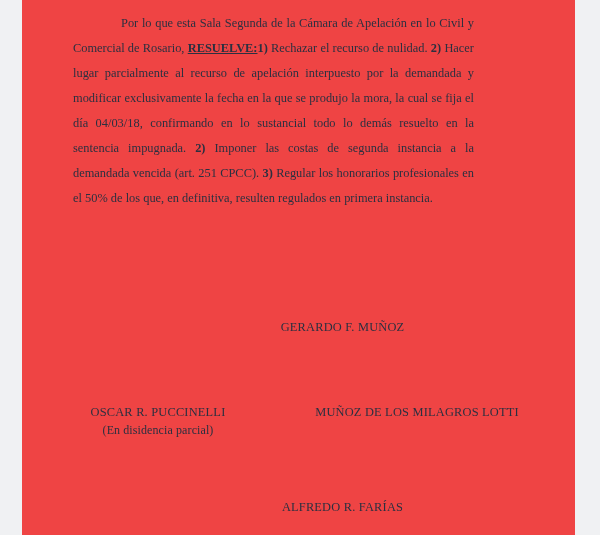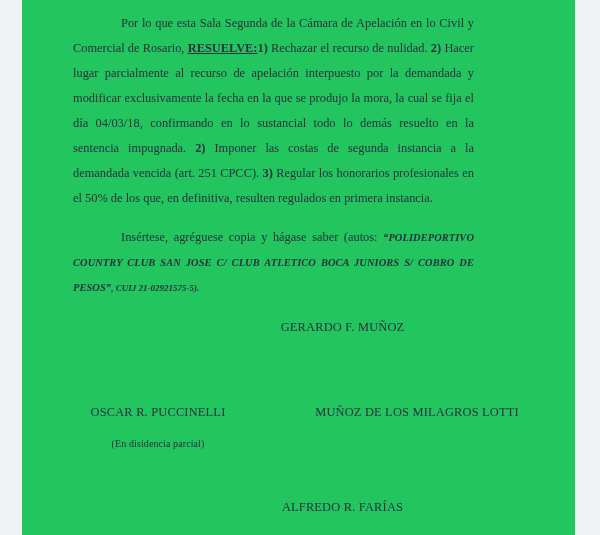--- a/index.html
+++ b/index.html
@@ -13,21 +13,21 @@
     overflow: hidden;
     font-family: "Liberation Serif", "DejaVu Serif", serif;
   }
 
   .page {
     position: absolute;
     left: 22px;
     top: 0;
     width: 553px;
     height: 535px;
-    background: #22c55e;
+    background: #ef4444;
     font-family: Liberation Serif, serif;
   }
 
   .doc-body {
     position: absolute;
     left: 51px;      
     top: 0;
     width: 401px;    
   }
 
@@ -92,36 +92,35 @@
     color: #2b3040;
     font-size: 12.4px;
     letter-spacing: 0.2px;
     text-align: center;
   }
   #sig-puccinelli { left: 26px;  width: 220px; text-align: center; }
   #sig-lotti      { left: 250px; width: 290px; }
 
   .sig-note {
     display: block;
-    font-size: 10px;
+    font-size: 12px;
     letter-spacing: 0.1px;
-    margin-top: 18px;
+    margin-top: 3px;
     color: #2b3040;
   }
 </style>
 </head>
 <body>
 
 <div class="page">
 
   <div class="doc-body">
 
     <p class="para para-resolutive"><span>Por lo que esta Sala Segunda de la Cámara de Apelación en lo Civil y Comercial de Rosario, </span><span class="u-bold">RESUELVE:</span><span class="b">1)</span><span> Rechazar el recurso de nulidad. </span><span class="b">2)</span><span> Hacer lugar parcialmente al recurso de apelación interpuesto por la demandada y modificar exclusivamente la fecha en la que se produjo la mora, la cual se fija el día 04/03/18, confirmando en lo sustancial todo lo demás resuelto en la sentencia impugnada. </span><span class="b">2)</span><span> Imponer las costas de segunda instancia a la demandada vencida (art. 251 CPCC). </span><span class="b">3)</span><span> Regular los honorarios profesionales en el 50% de los que, en definitiva, resulten regulados en primera instancia.</span></p>
 
-    <p class="para para-insertese"><span>Insértese, agréguese copia y hágase saber (autos: </span><span class="case-cite">“POLIDEPORTIVO COUNTRY CLUB SAN JOSE C/ CLUB ATLETICO BOCA JUNIORS S/ COBRO DE PESOS”</span><span class="cuij">, </span><span class="cuij">CUIJ 21-02921575-5</span><span class="cuij">).</span></p>
 
   </div>
 
   <div class="sig-single" id="sig-munoz">GERARDO F. MUÑOZ</div>
 
   <div class="sig-row">
     <div class="sig-col" id="sig-puccinelli">
       <span>OSCAR R. PUCCINELLI</span>
       <span class="sig-note">(En disidencia parcial)</span>
     </div>

